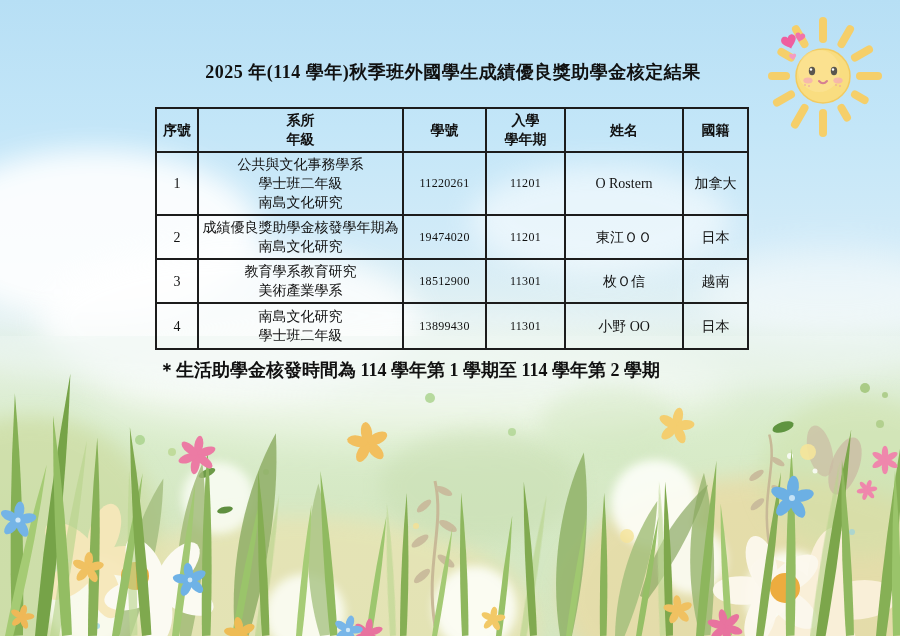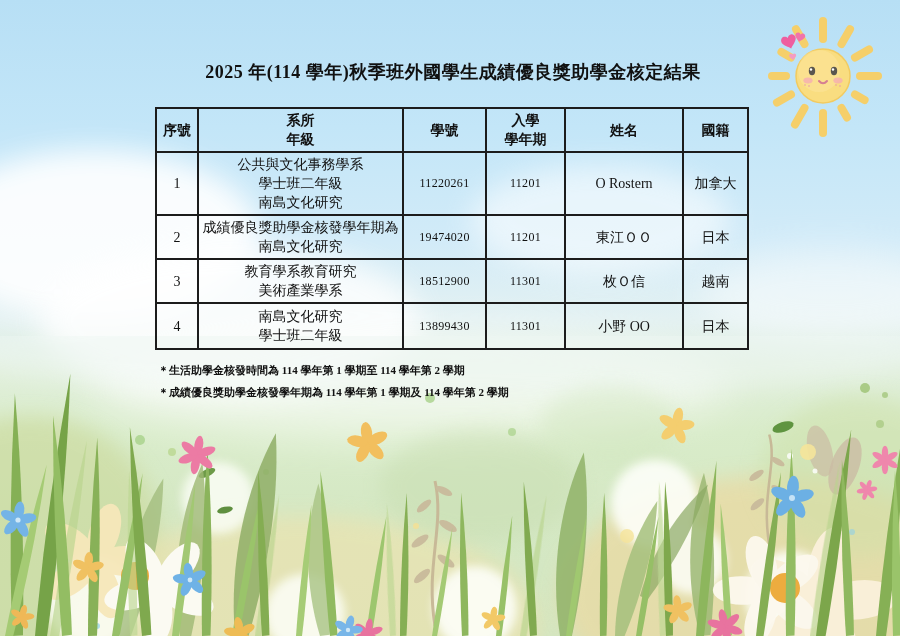--- a/index.html
+++ b/index.html
@@ -31,21 +31,21 @@
     padding-left:34px;
   }
   table.results,table.results td,table.results th{
     border:2px solid #1c1c1c;
   }
   table.results th{font-weight:600;padding:2px 2px;line-height:19px;}
   table.results td{padding:2px 2px;text-align:center;line-height:19px;vertical-align:middle;}
   td.num{font-size:12px;letter-spacing:.3px;}
   .footnotes{
     position:absolute;left:158px;top:360px;width:640px;
-    font-size:11px;font-weight:600;line-height:21px;
+    font-size:18px;font-weight:600;line-height:21px;
   }
   .footnotes p{margin:0 0 1px 0;}
 </style>
 </head>
 <body>
 
 <div id="stage">
 
   <div class="cloud c1"></div>
   <div class="cloud c2"></div>
@@ -377,16 +377,15 @@
       <td class="num">13899430</td>
       <td class="num">11301</td>
       <td>小野 OO</td>
       <td>日本</td>
     </tr>
   </tbody>
     </table>
 
   <div class="footnotes">
     <p>＊生活助學金核發時間為 114 學年第 1 學期至 114 學年第 2 學期</p>
-    <p>＊成績優良獎助學金核發學年期為 114 學年第 1 學期及 114 學年第 2 學期</p>
   </div>
 
 </div>
 
 </body></html>

